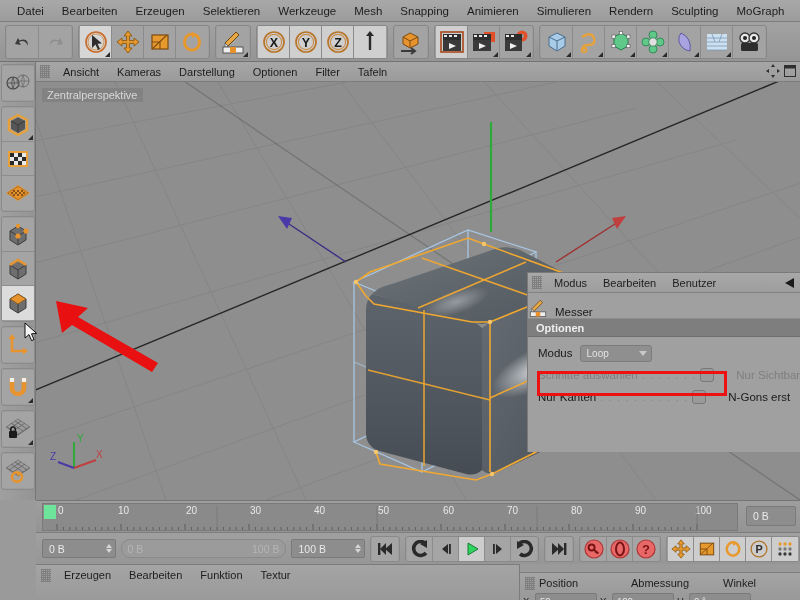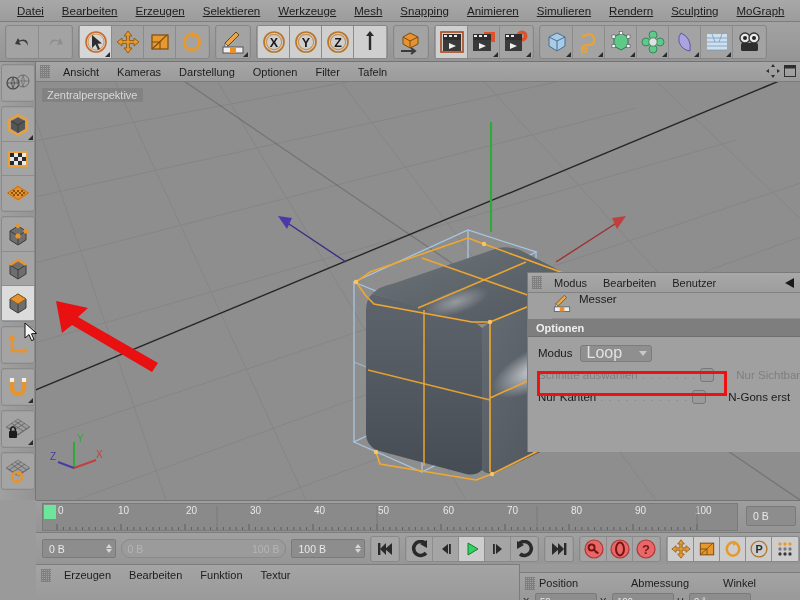--- a/index.html
+++ b/index.html
@@ -15,21 +15,20 @@
   .menubar {
     position: absolute; left: 0; top: 0; width: 800px; height: 22px;
     background: linear-gradient(#a8a8a8, #9c9c9c);
     border-bottom: 1px solid #7d7d7d;
     display: flex; align-items: center;
     padding-left: 8px;
   }
   .menubar .mi {
     font-size: 11.5px; color: #1d1d1d; padding: 0 9px; white-space: nowrap;
     line-height: 22px;
-    text-decoration: underline;
   }
 
   
   .toptoolbar {
     position: absolute; left: 0; top: 22px; width: 800px; height: 40px;
     background: linear-gradient(#a2a2a2, #959595);
     border-bottom: 1px solid #737373;
     display: flex; align-items: center; gap: 0px;
   }
   .tgroup {
@@ -134,45 +133,44 @@
     display: flex; align-items: center; padding-left: 4px; position: relative;
   }
   .optmenu .omi { font-size: 11px; color: #1d1d1d; padding: 0 8px; line-height: 20px; }
   .optmenu .backarrow {
     position: absolute; right: 6px; top: 5px;
     width: 0; height: 0;
     border-top: 5px solid transparent; border-bottom: 5px solid transparent;
     border-right: 9px solid #1a1a1a;
   }
   .toolrow {
-    height: 26px; display: flex; align-items: flex-start; gap: 7px;
+    height: 26px; display: flex; align-items: flex-end; gap: 7px;
     border-bottom: 1px solid #8d8d8d;
     background: #a0a0a0;
-    margin-left: 24px;
   }
   .toolrow .tname { font-size: 11.5px; color: #1a1a1a; }
   .sechead {
     height: 18px; background: #7e7e7e;
     display: flex; align-items: center; padding-left: 8px;
     border-bottom: 1px solid #6f6f6f;
   }
   .sechead span { font-size: 11px; font-weight: bold; color: #efefef; }
   .optbody { padding: 5px 0 0 0; position: relative; }
   .orow { display: flex; align-items: center; height: 22px; padding-left: 10px; }
   .olabel { font-size: 11.5px; color: #1a1a1a; white-space: nowrap; }
   .olabel.dim { color: #7f7f7f; }
   .dots { flex: 0 0 auto; font-size: 11.5px; color: #8a8a8a; letter-spacing: 1px;
           overflow: hidden; white-space: nowrap; margin: 0 4px; }
   .dropdown {
     height: 17px; min-width: 72px; margin-left: 7px;
     background: #8f8f8f; border: 1px solid #7c7c7c; border-radius: 3px;
     display: flex; align-items: center; justify-content: space-between;
     padding: 0 4px 0 6px;
   }
-  .dropdown span { font-size: 16px; color: #e2e2e2; }
+  .dropdown span { font-size: 10px; color: #e2e2e2; }
   .dropdown .cv {
     width: 0; height: 0; border-left: 4px solid transparent;
     border-right: 4px solid transparent; border-top: 5px solid #c8c8c8;
   }
   .chk {
     width: 14px; height: 14px; border-radius: 3px;
     background: #9a9a9a; border: 1px solid #787878;
     display: inline-flex; align-items: center; justify-content: center;
     flex: 0 0 auto;
   }

